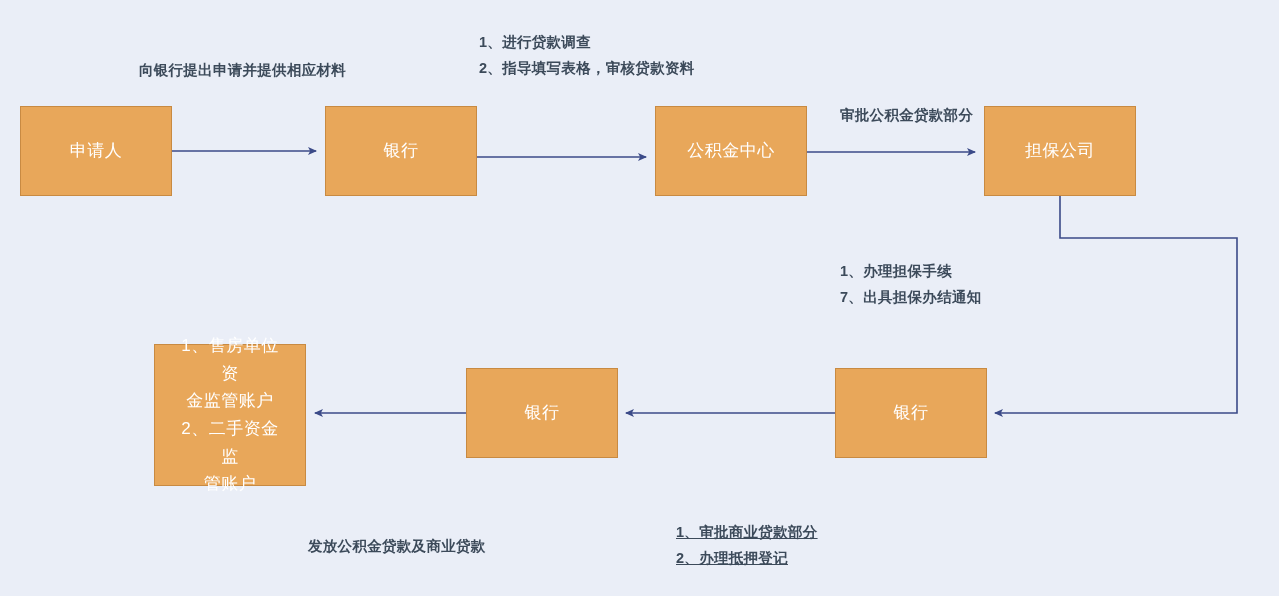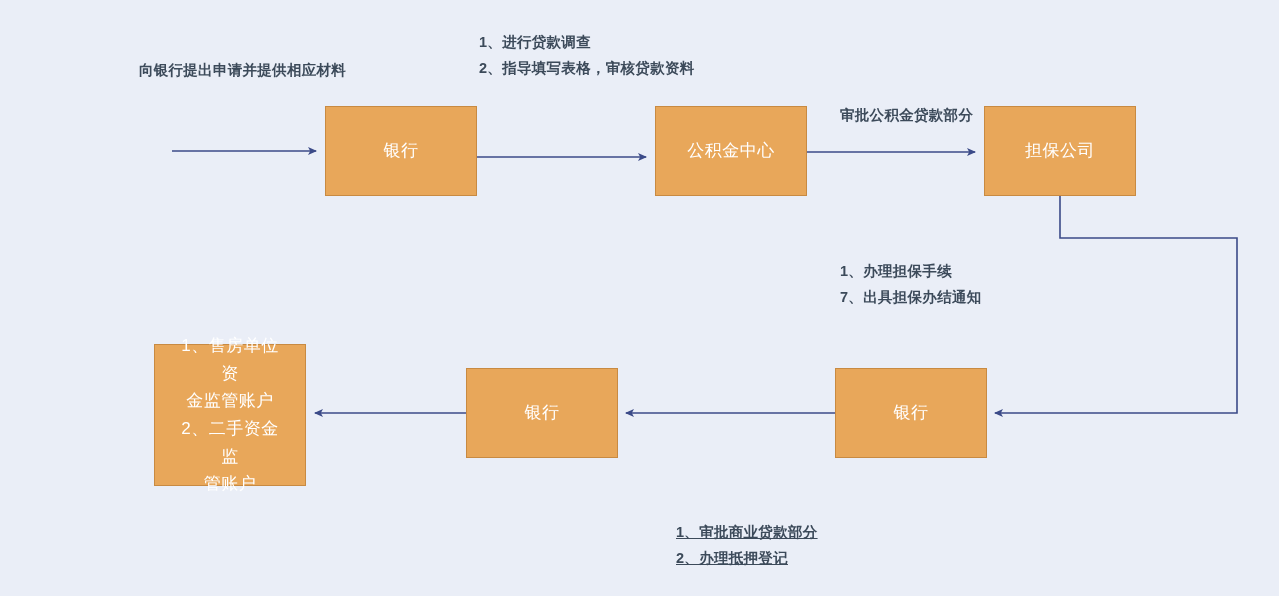--- a/index.html
+++ b/index.html
@@ -83,20 +83,21 @@
 
     <line x1="807" y1="152" x2="975" y2="152" stroke="#3b4a88" stroke-width="1.6" marker-end="url(#arrow-r)"></line>
 
     <polyline points="1060,196 1060,238 1237,238 1237,413 995,413" fill="none" stroke="#3b4a88" stroke-width="1.6" marker-end="url(#arrow-l)"></polyline>
 
     <line x1="835" y1="413" x2="626" y2="413" stroke="#3b4a88" stroke-width="1.6" marker-end="url(#arrow-l)"></line>
 
     <line x1="466" y1="413" x2="315" y2="413" stroke="#3b4a88" stroke-width="1.6" marker-end="url(#arrow-l)"></line>
   </svg>
 
+  <div class="node" style="left:20px; top:106px; width:152px; height:90px;">申请人</div>
 
   <div class="node" style="left:325px; top:106px; width:152px; height:90px;">银行</div>
 
   <div class="node" style="left:655px; top:106px; width:152px; height:90px;">公积金中心</div>
 
   <div class="node" style="left:984px; top:106px; width:152px; height:90px;">担保公司</div>
 
   <div class="node" style="left:835px; top:368px; width:152px; height:90px;">银行</div>
 
   <div class="node" style="left:466px; top:368px; width:152px; height:90px;">银行</div>
@@ -112,14 +113,15 @@
 2、指导填写表格，审核贷款资料</div>
 
   <div class="edge-label" style="left:840px; top:58px;margin-top:44px;">审批公积金贷款部分</div>
 
   <div class="edge-label" style="left:840px; top:258px;">1、办理担保手续
 7、出具担保办结通知</div>
 
   <div class="edge-label" style="left:676px; top:519px;text-decoration:underline;">1、审批商业贷款部分
 2、办理抵押登记</div>
 
+  <div class="edge-label" style="left:308px; top:533px;">发放公积金贷款及商业贷款</div>
 
 </div>
 
 </body></html>

